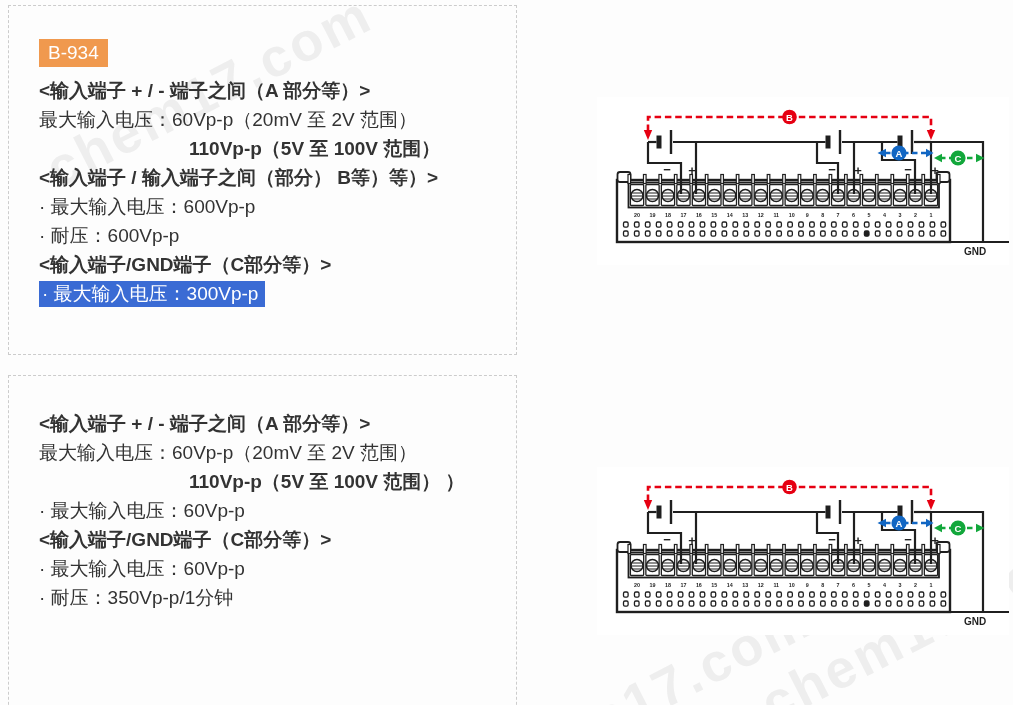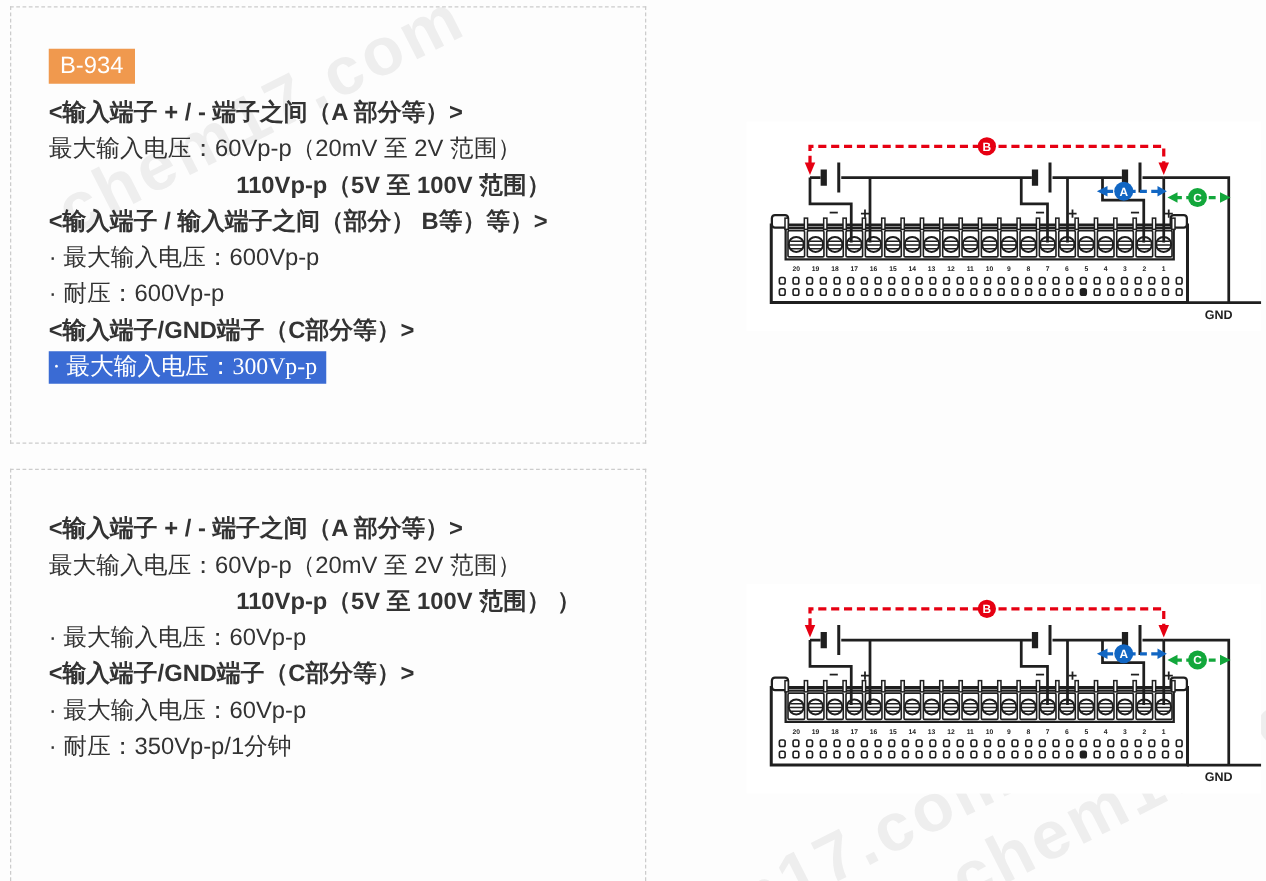--- a/index.html
+++ b/index.html
@@ -44,21 +44,20 @@
     color:var(--text);
     line-height:29px;
     white-space:pre;
   }
   .line.heading{font-weight:bold;}
   .line.indent{padding-left:150px;font-weight:bold;}
   .hl{
     background:var(--hl);
     color:#ffffff;
     padding:2px 7px 3px 3px;
-    font-family:Liberation Serif, serif;
   }
   .diagram{
     position:absolute;
     left:597px;
     width:412px;height:168px;
   }
   #diagram-1{top:97px;}
   #diagram-2{top:467px;}
 </style>
 </head>

